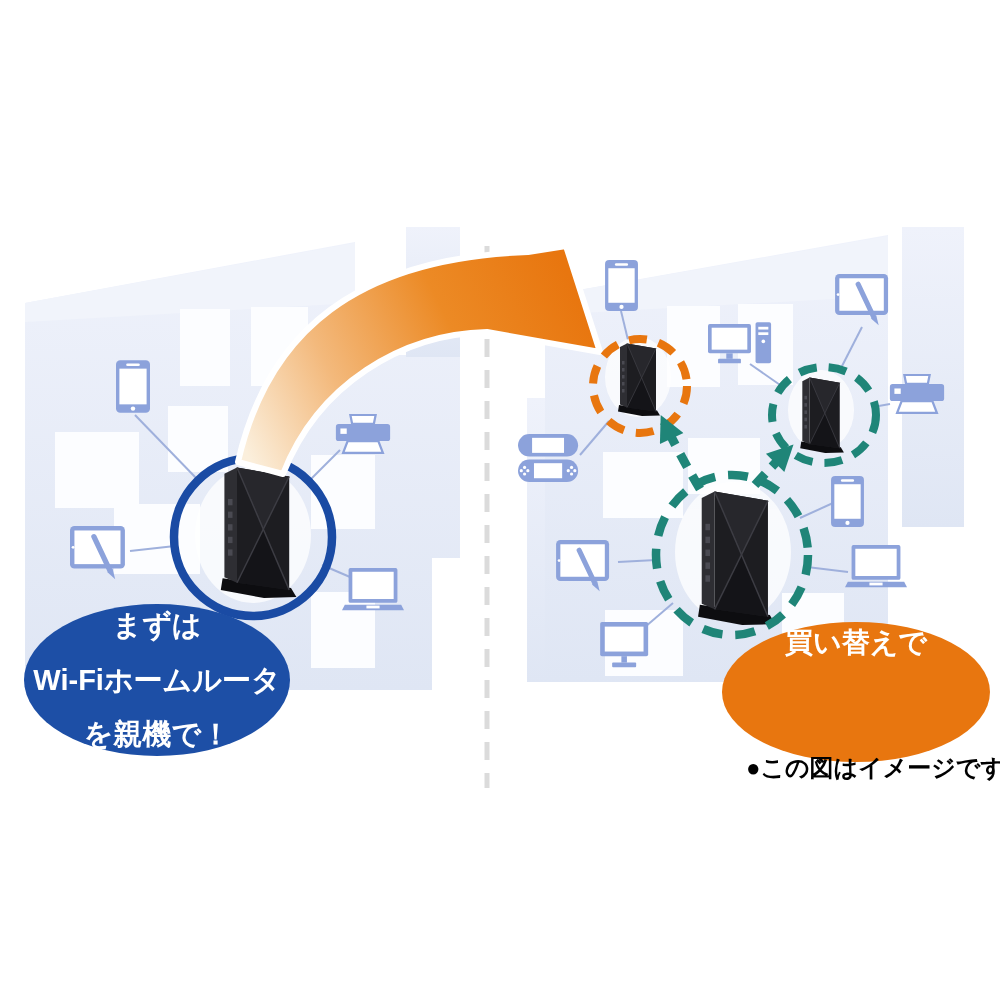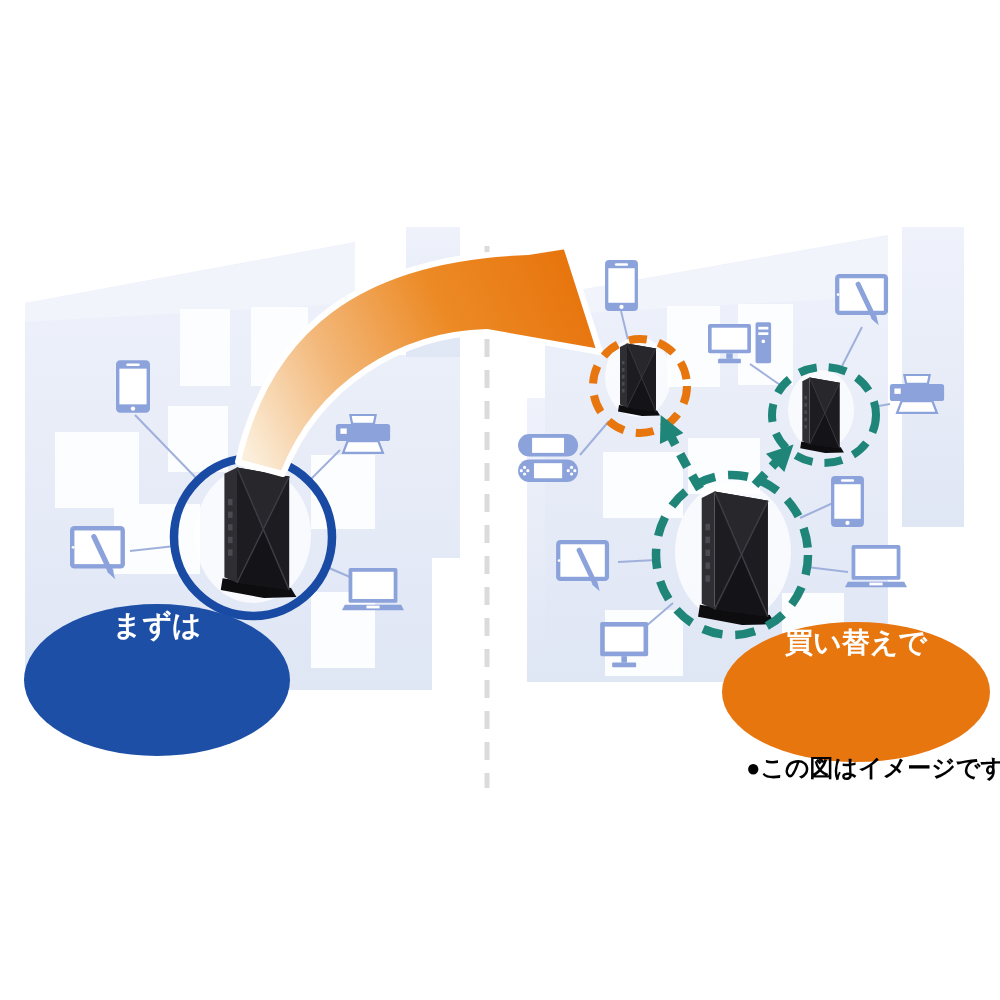--- a/index.html
+++ b/index.html
@@ -203,20 +203,22 @@
   <circle cx="640" cy="386" r="47" fill="none" stroke="#E8760F" stroke-width="8" stroke-dasharray="18 12"></circle>
   <ellipse cx="824" cy="415" rx="52" ry="48" fill="none" stroke="#1F8578" stroke-width="8" stroke-dasharray="18 12"></ellipse>
   <ellipse cx="732" cy="555" rx="76" ry="80" fill="none" stroke="#1F8578" stroke-width="8.5" stroke-dasharray="20 13"></ellipse>
 
   <path d="M700,489 Q678,452 664,422" fill="none" stroke="#1F8578" stroke-width="9" stroke-dasharray="15 10" marker-end="url(#tealhead)"></path>
   <path d="M755,485 Q772,466 788,450" fill="none" stroke="#1F8578" stroke-width="9" stroke-dasharray="15 10" marker-end="url(#tealhead)"></path>
 </svg>
 
   <div class="bubble bubble-blue">
     <span>まずは</span>
+    <span>Wi-Fiホームルータ</span>
+    <span>を親機で！</span>
   </div>
 
   <div class="bubble bubble-orange">
     <span>買い替えで</span>
   </div>
 
   <div class="footnote">●この図はイメージです。</div>
 
 </div>
 

